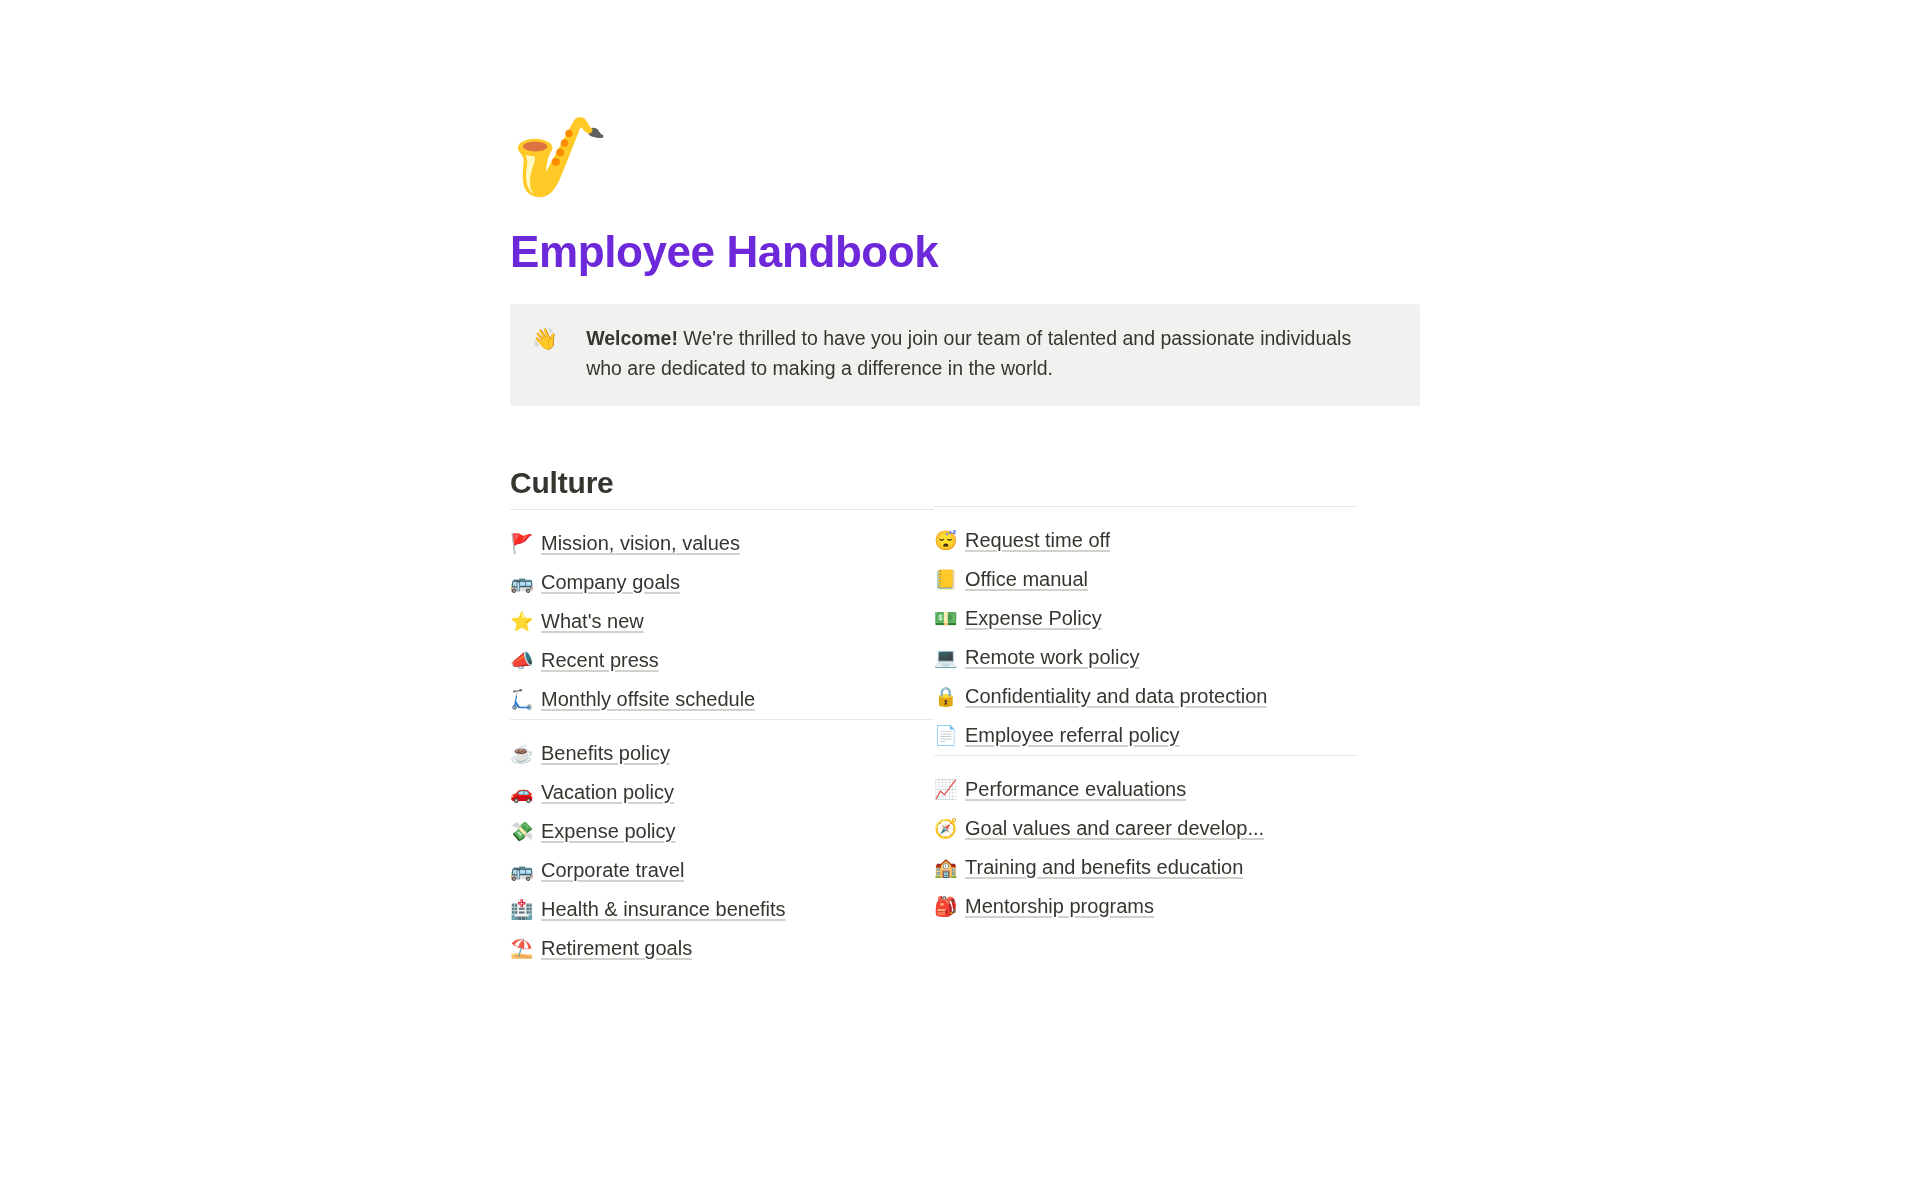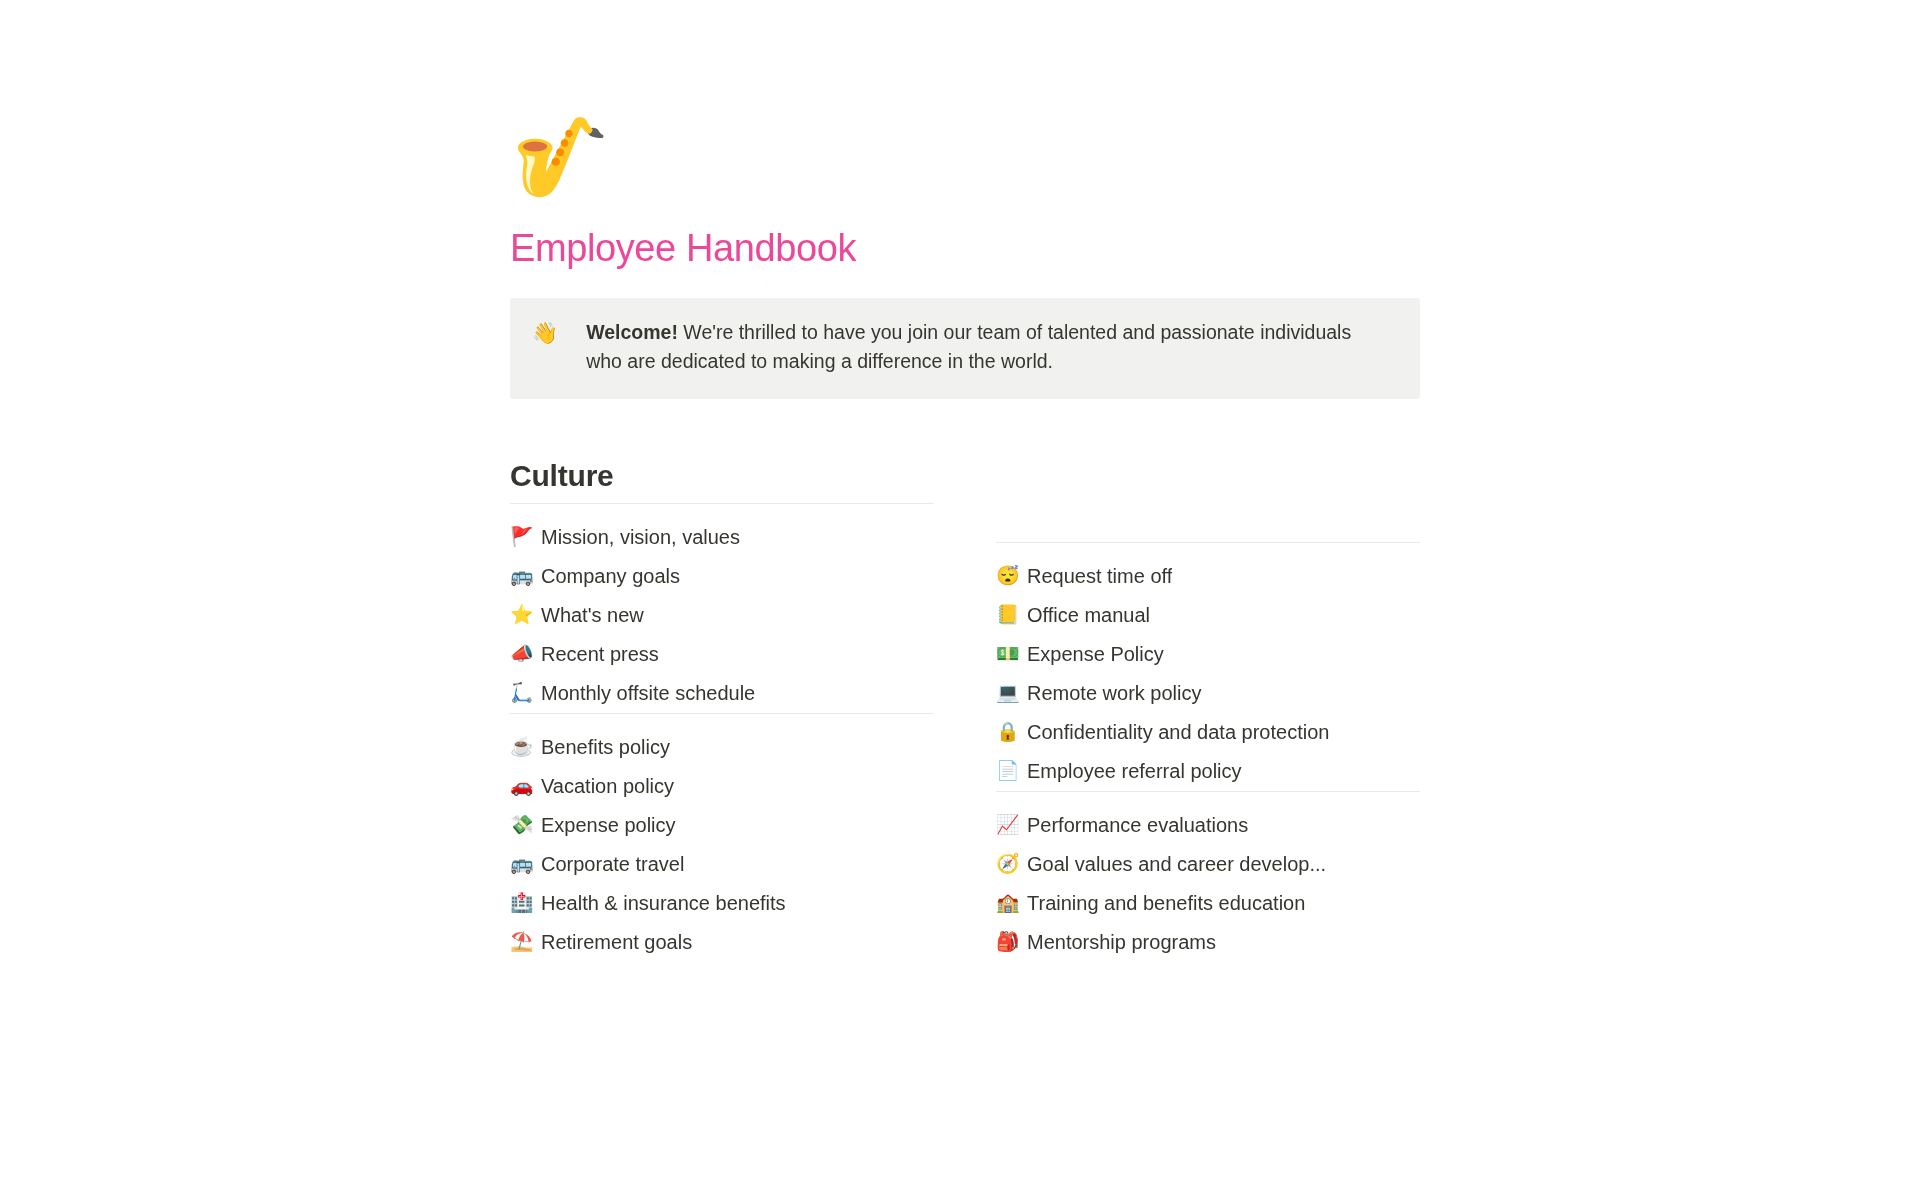--- a/index.html
+++ b/index.html
@@ -26,24 +26,24 @@
     width: 910px;
   }
   .page-icon {
     font-size: 78px;
     line-height: 1;
     margin: 0 0 18px 2px;
     height: 92px;
     display: block;
   }
   .page-title {
-    font-size: 38px;
-    font-weight: normal;
+    font-size: 44px;
+    font-weight: bold;
     letter-spacing: -0.4px;
-    color: #ec4899;
+    color: #6d28d9;
     margin: 0 0 28px 0;
     line-height: 1.1;
   }
   .callout {
     background: #f1f1ef;
     border-radius: 3px;
     padding: 20px 22px 22px 22px;
     display: flex;
     align-items: flex-start;
     gap: 16px;
@@ -58,22 +58,21 @@
   .callout-text {
     font-size: 19.5px;
     line-height: 1.52;
     color: #37352f;
     max-width: 790px;
     margin-left: 12px;
   }
   .callout-text b { font-weight: bold; }
   .columns {
     display: flex;
-    gap: 62px;
-    align-items: flex-end;
+    align-items: center;
   }
   .col { width: 424px; }
   .section-heading {
     font-size: 30px;
     font-weight: bold;
     color: #37352f;
     margin: 0 0 8px 0;
     line-height: 1.25;
     letter-spacing: -0.2px;
   }
@@ -95,20 +94,21 @@
     color: #37352f;
     cursor: pointer;
   }
   .link-emoji {
     font-size: 19px;
     flex: 0 0 auto;
     width: 22px;
     text-align: center;
   }
   .link-label {
+    text-decoration: underline;
     text-decoration-color: #d3d1cb;
     text-underline-offset: 3px;
     white-space: nowrap;
     overflow: hidden;
     text-overflow: ellipsis;
   }
 </style>
 </head>
 <body>
 

